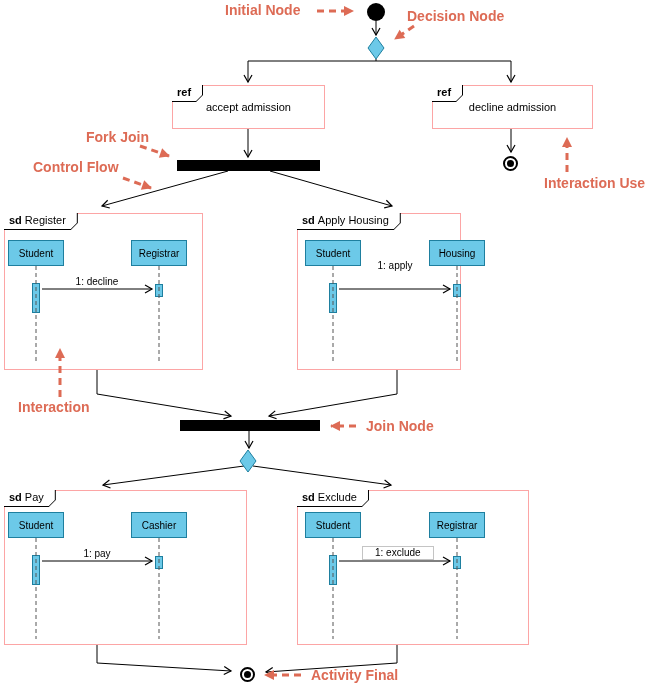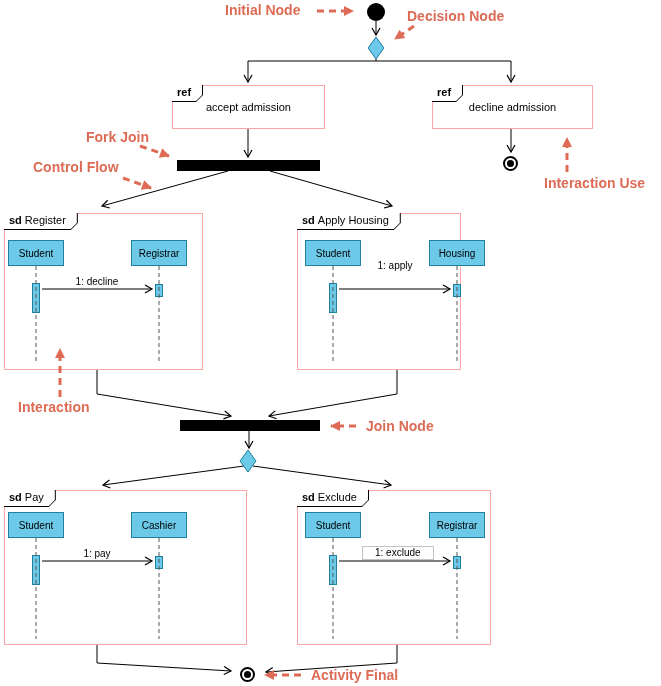--- a/index.html
+++ b/index.html
@@ -116,21 +116,21 @@
         <b>sd</b><span>Pay</span>
       </div>
     </div>
     <div class="head" style="left:3px;top:21px">Student</div>
     <div class="head" style="left:126px;top:21px">Cashier</div>
     <div class="act" style="left:27px;top:64px;height:30px"></div>
     <div class="act" style="left:150px;top:65px;height:13px"></div>
     <div class="msg-label" style="left:42px;top:57px;width:100px">1: pay</div>
   </div>
 
-  <div class="frame" style="left:297px;top:490px;width:194px;height:155px">
+  <div class="frame" style="left:297px;top:490px;width:232px;height:155px">
     <div class="frame-tag">
       <div class="frame-tag-inner">
         <b>sd</b><span>Exclude</span>
       </div>
     </div>
     <div class="head" style="left:7px;top:21px">Student</div>
     <div class="head" style="left:131px;top:21px">Registrar</div>
     <div class="act" style="left:31px;top:64px;height:30px"></div>
     <div class="act" style="left:155px;top:65px;height:13px"></div>
     <div class="msg-label boxed" style="left:64px;top:55px">1: exclude</div>

